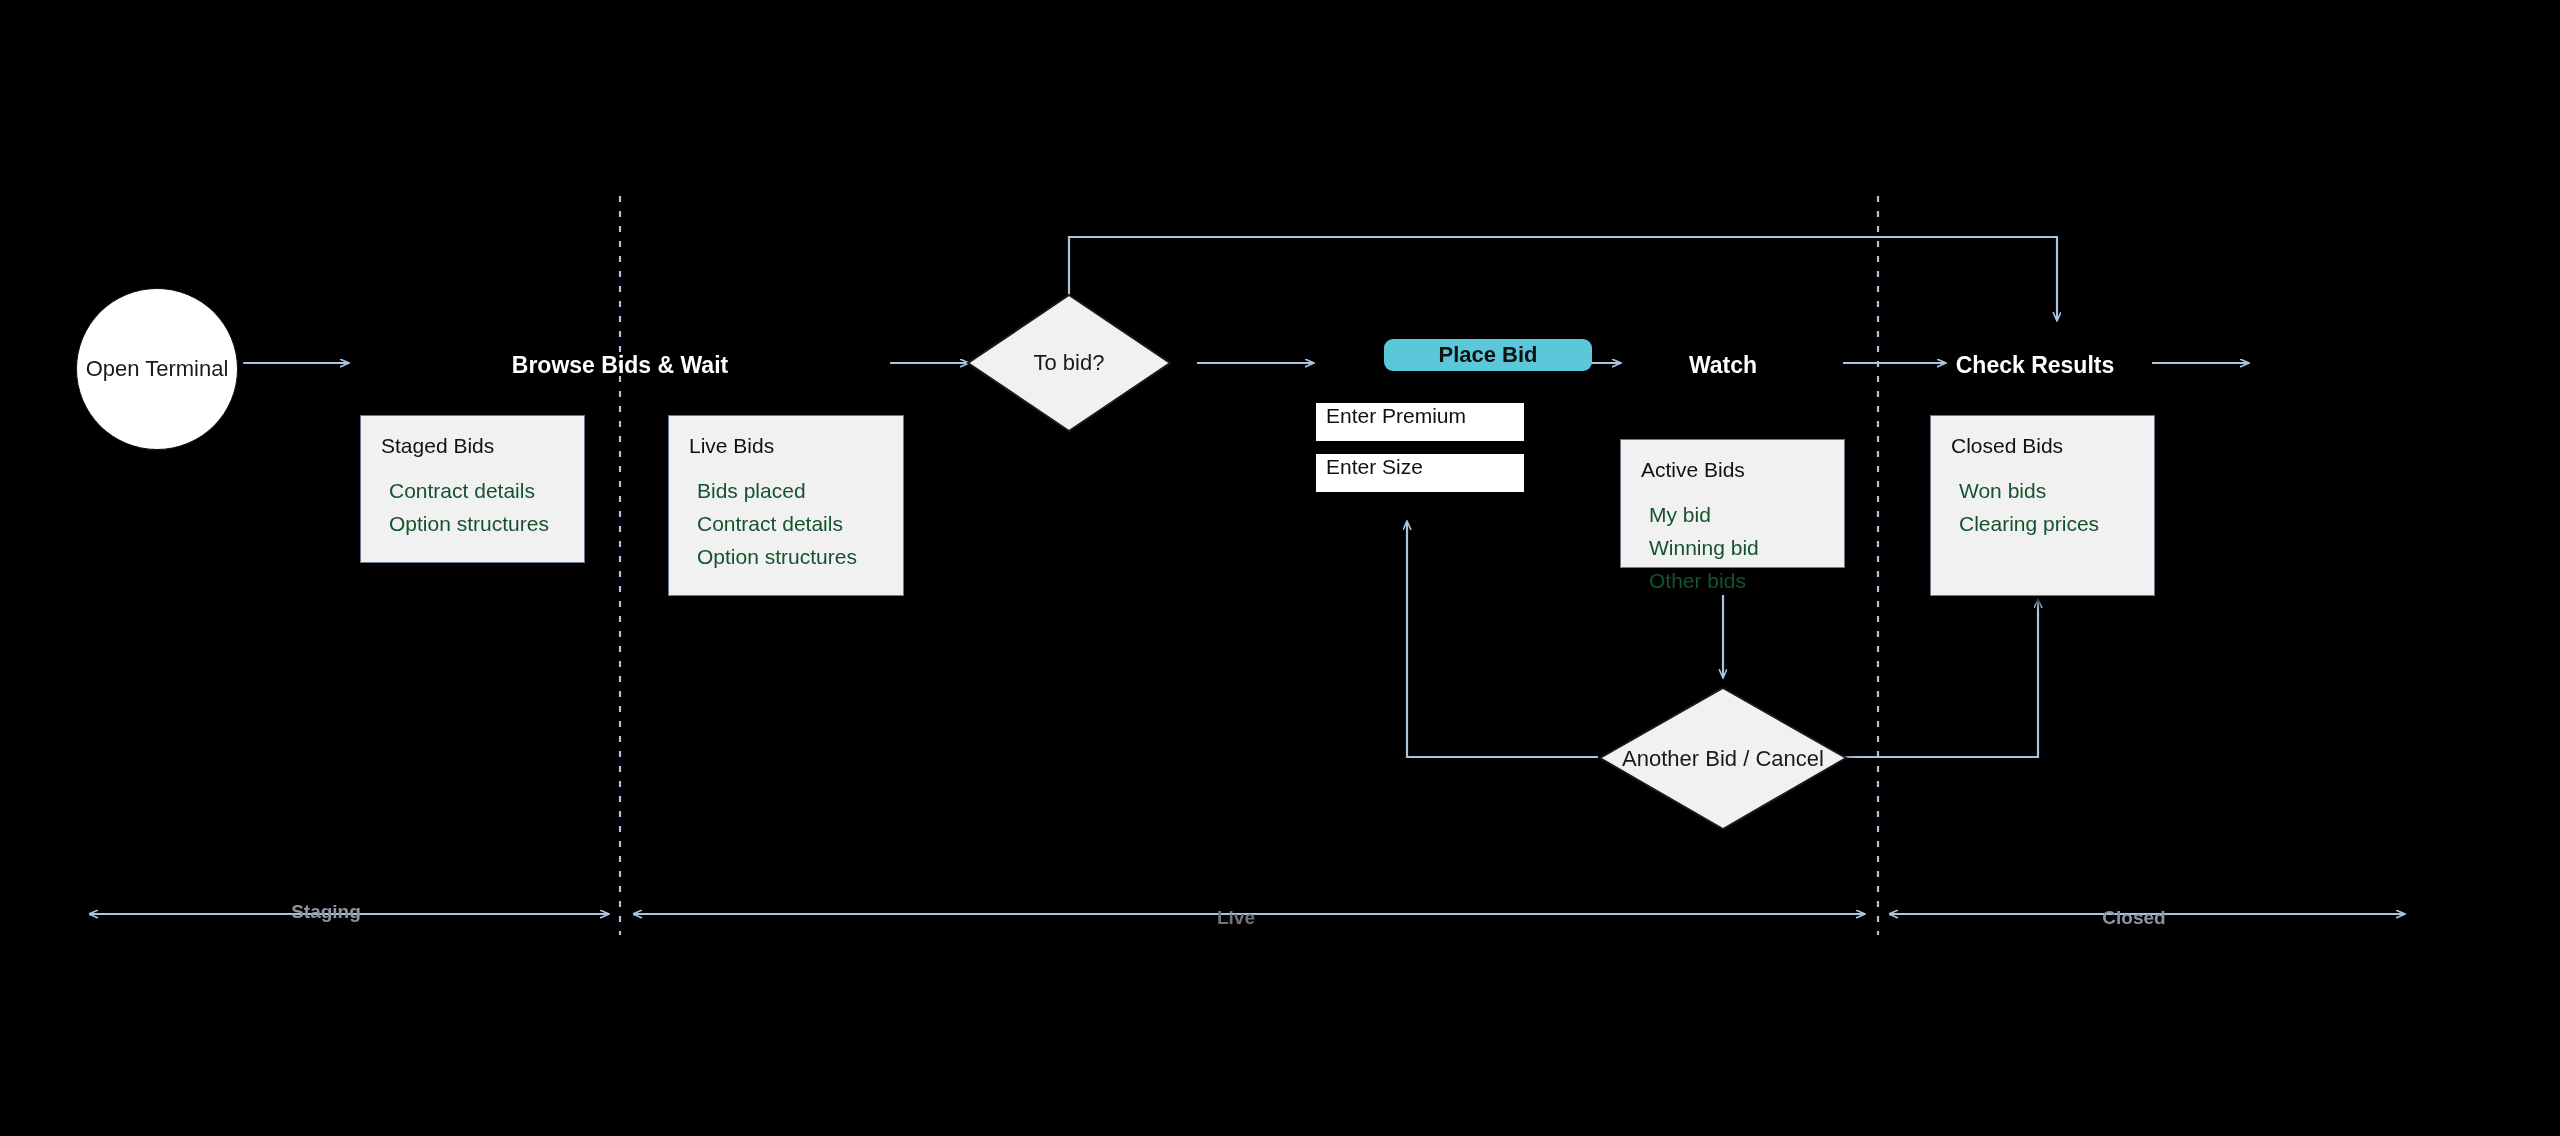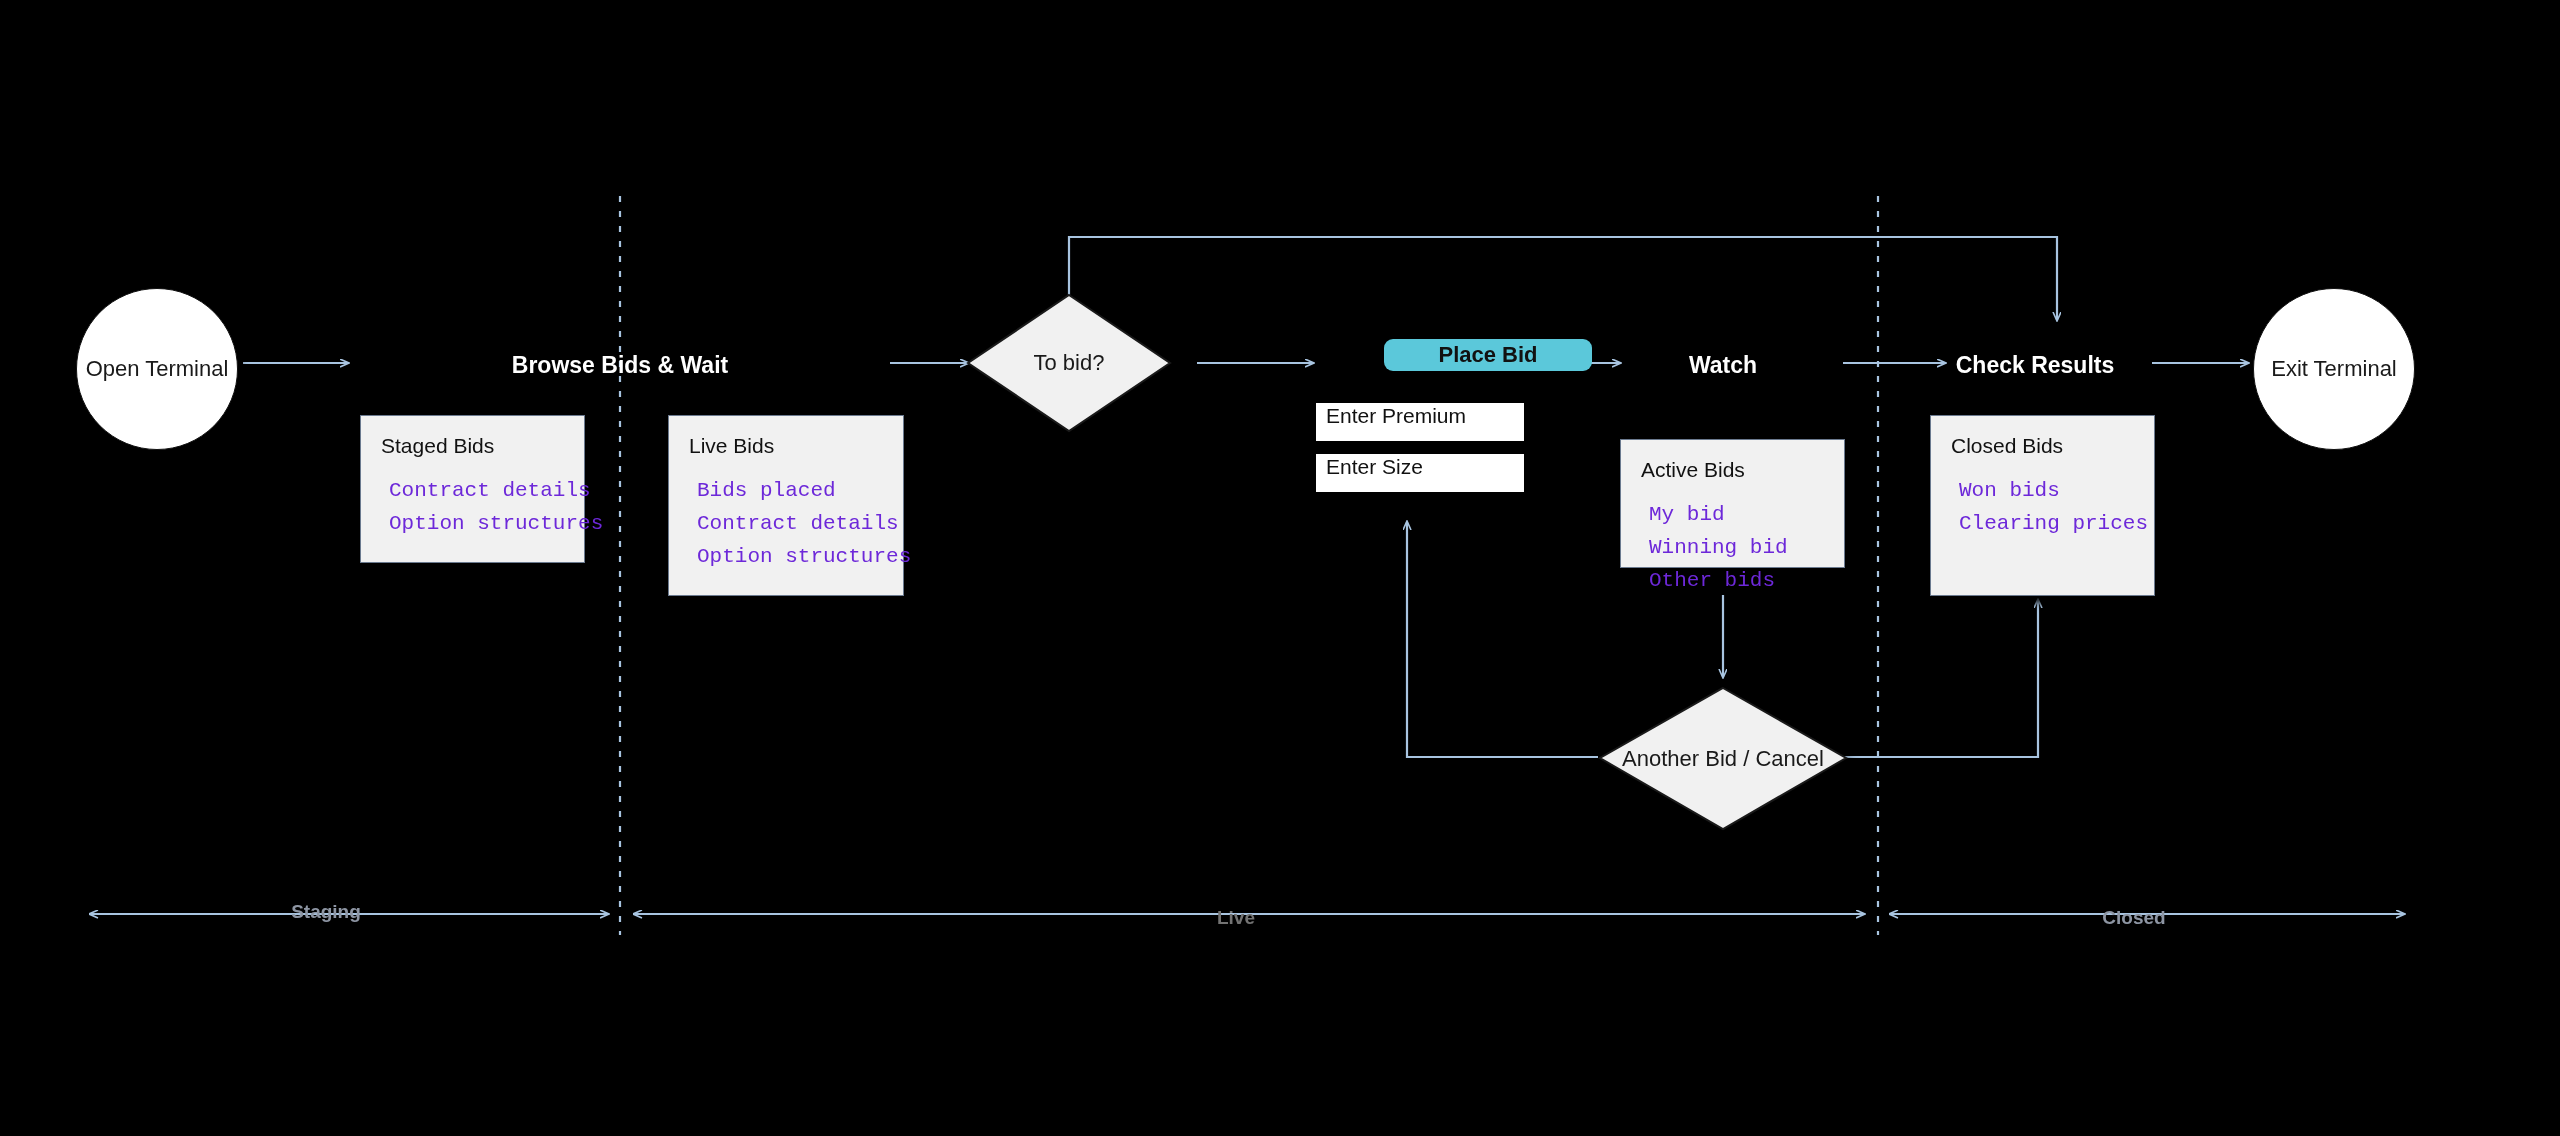--- a/index.html
+++ b/index.html
@@ -56,27 +56,26 @@
     box-shadow: 6px 7px 7px rgba(0,0,0,0.9);
     padding: 18px 20px 14px 20px;
   }
   .infobox .hdr {
     color: #111;
     font-size: 21px;
     margin-bottom: 22px;
     white-space: nowrap;
   }
   .infobox .row {
-    color: #6d28d9;
+    color: #14532d;
     font-size: 21px;
     line-height: 1.0;
     margin-bottom: 12px;
     padding-left: 8px;
     white-space: nowrap;
-    font-family: Liberation Mono, monospace;
   }
   .infobox .row:last-child { margin-bottom: 0; }
 
   
   .diamond-wrap {
     position: absolute;
   }
   .diamond-wrap svg { display: block; overflow: visible; }
   .diamond-label {
     position: absolute;
@@ -161,23 +160,20 @@
 
     <line x1="90" y1="914" x2="608" y2="914" stroke="#a8c4e0" stroke-width="2.2" marker-start="url(#arrowrev)" marker-end="url(#arrow)"></line>
     <line x1="634" y1="914" x2="1864" y2="914" stroke="#a8c4e0" stroke-width="2.2" marker-start="url(#arrowrev)" marker-end="url(#arrow)"></line>
     <line x1="1890" y1="914" x2="2404" y2="914" stroke="#a8c4e0" stroke-width="2.2" marker-start="url(#arrowrev)" marker-end="url(#arrow)"></line>
   </svg>
 
   <div class="terminal" style="left:76px; top:288px; width:162px; height:162px;">
     <span>Open Terminal</span>
   </div>
 
-  <div class="terminal" style="left:2253px; top:288px; width:162px; height:162px;">
-    <span>Exit Terminal</span>
-  </div>
 
   <div class="stage-title" style="left:620px; top:352px;">Browse Bids &amp; Wait</div>
 
   <div class="stage-title" style="left:1723px; top:352px;">Watch</div>
 
   <div class="stage-title" style="left:2035px; top:352px;">Check Results</div>
 
   <div class="infobox" style="left:360px; top:415px; width:225px; height:148px;">
     <div class="hdr">Staged Bids</div>
     <div class="row">Contract details</div>

